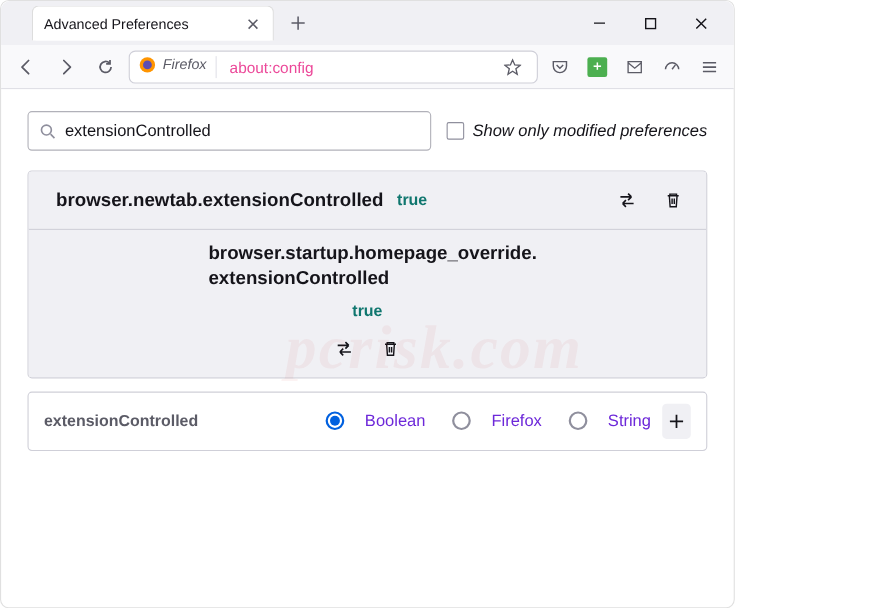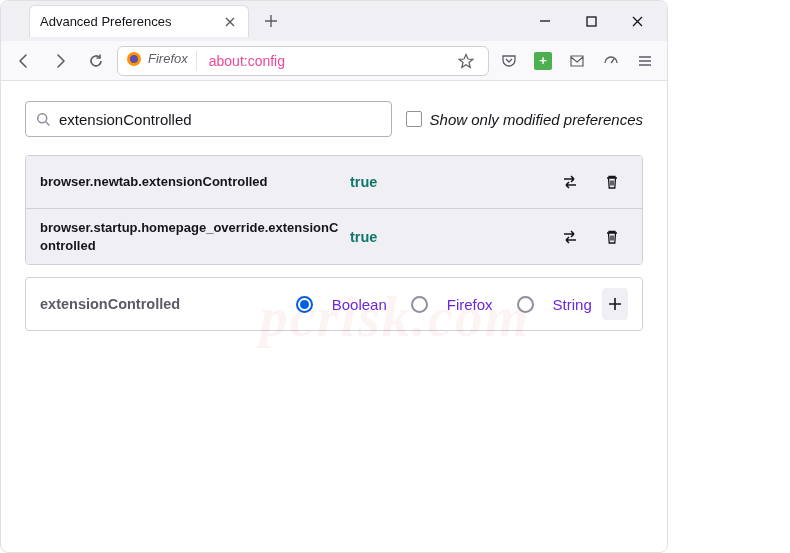--- a/index.html
+++ b/index.html
@@ -102,22 +102,22 @@
     .checkbox-box { width:16px; height:16px; border:1px solid #8f8f9d; border-radius:2px; }
     
     .results { border:1px solid #cfcfd8; border-radius:4px; overflow:hidden; }
     .result-row {
       display:flex;
       align-items:center;
       padding: 10px 14px;
       gap: 10px;
       background: #f0f0f4;
     }
-    .result-row + .result-row { border-top:1px solid #cfcfd8; }
-    .pref-name { font-size:13px; font-weight:700; color:#15141a; width:300px; word-break:break-word; line-height:1.35; }
+    .result-row + .result-row { border-top:1px solid #cfcfd8;flex-direction:column; }
+    .pref-name { font-size:17px; font-weight:700; color:#15141a; width:300px; word-break:break-word; line-height:1.35;margin-left:11px; }
     .pref-value { font-size:14.5px; font-weight:700; color:#0f766e; flex:1; }
     .row-actions { display:flex; gap:10px; }
     .action-btn { width:32px; height:32px; display:flex; align-items:center; justify-content:center; border-radius:4px; color:#15141a; }
     
     .add-row {
       border:1px solid #cfcfd8;
       border-radius:4px;
       margin-top:12px;
       display:flex;
       align-items:center;

